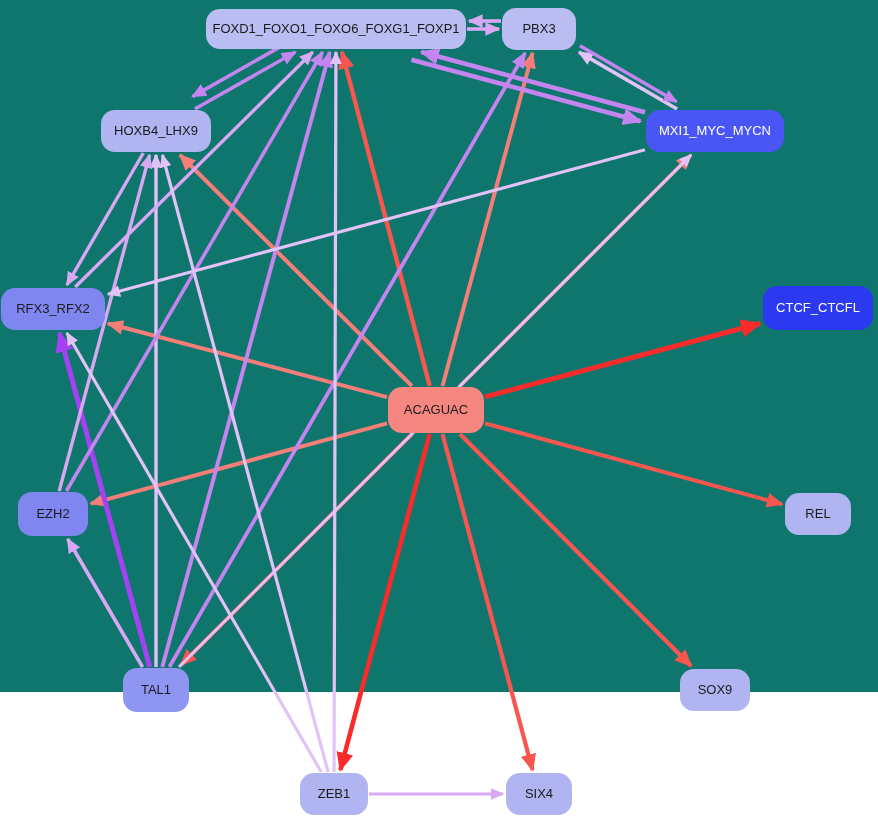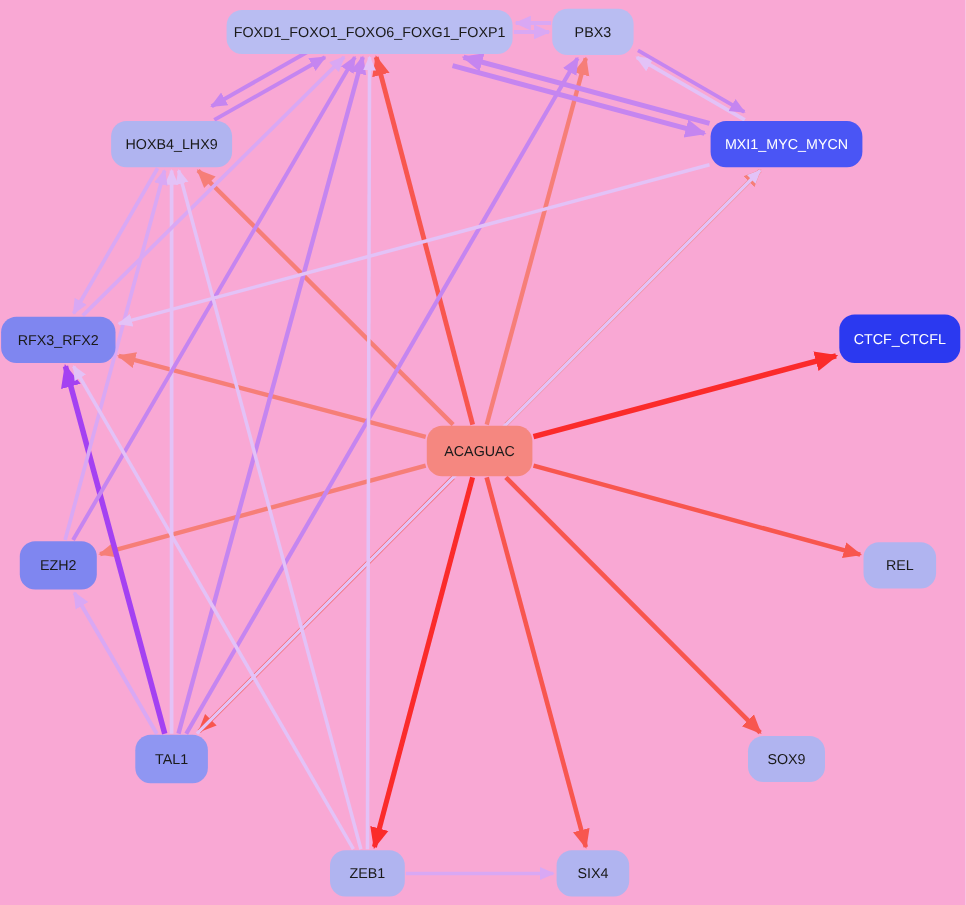--- a/index.html
+++ b/index.html
@@ -9,22 +9,22 @@
   }
   body {
     width: 878px;
     height: 823px;
     font-family: "Liberation Sans", sans-serif;
     overflow: hidden;
   }
   #graph-root {
     position: relative;
     width: 878px;
-    height: 823px;
-    background: #f9a8d4;
+    height: 692px;
+    background: #0f766e;
   }
   svg#network {
     position: absolute;
     top: 0; left: 0;
     width: 878px;
     height: 823px;
     display: block;
   }
   .node-rect {
     stroke: none;

